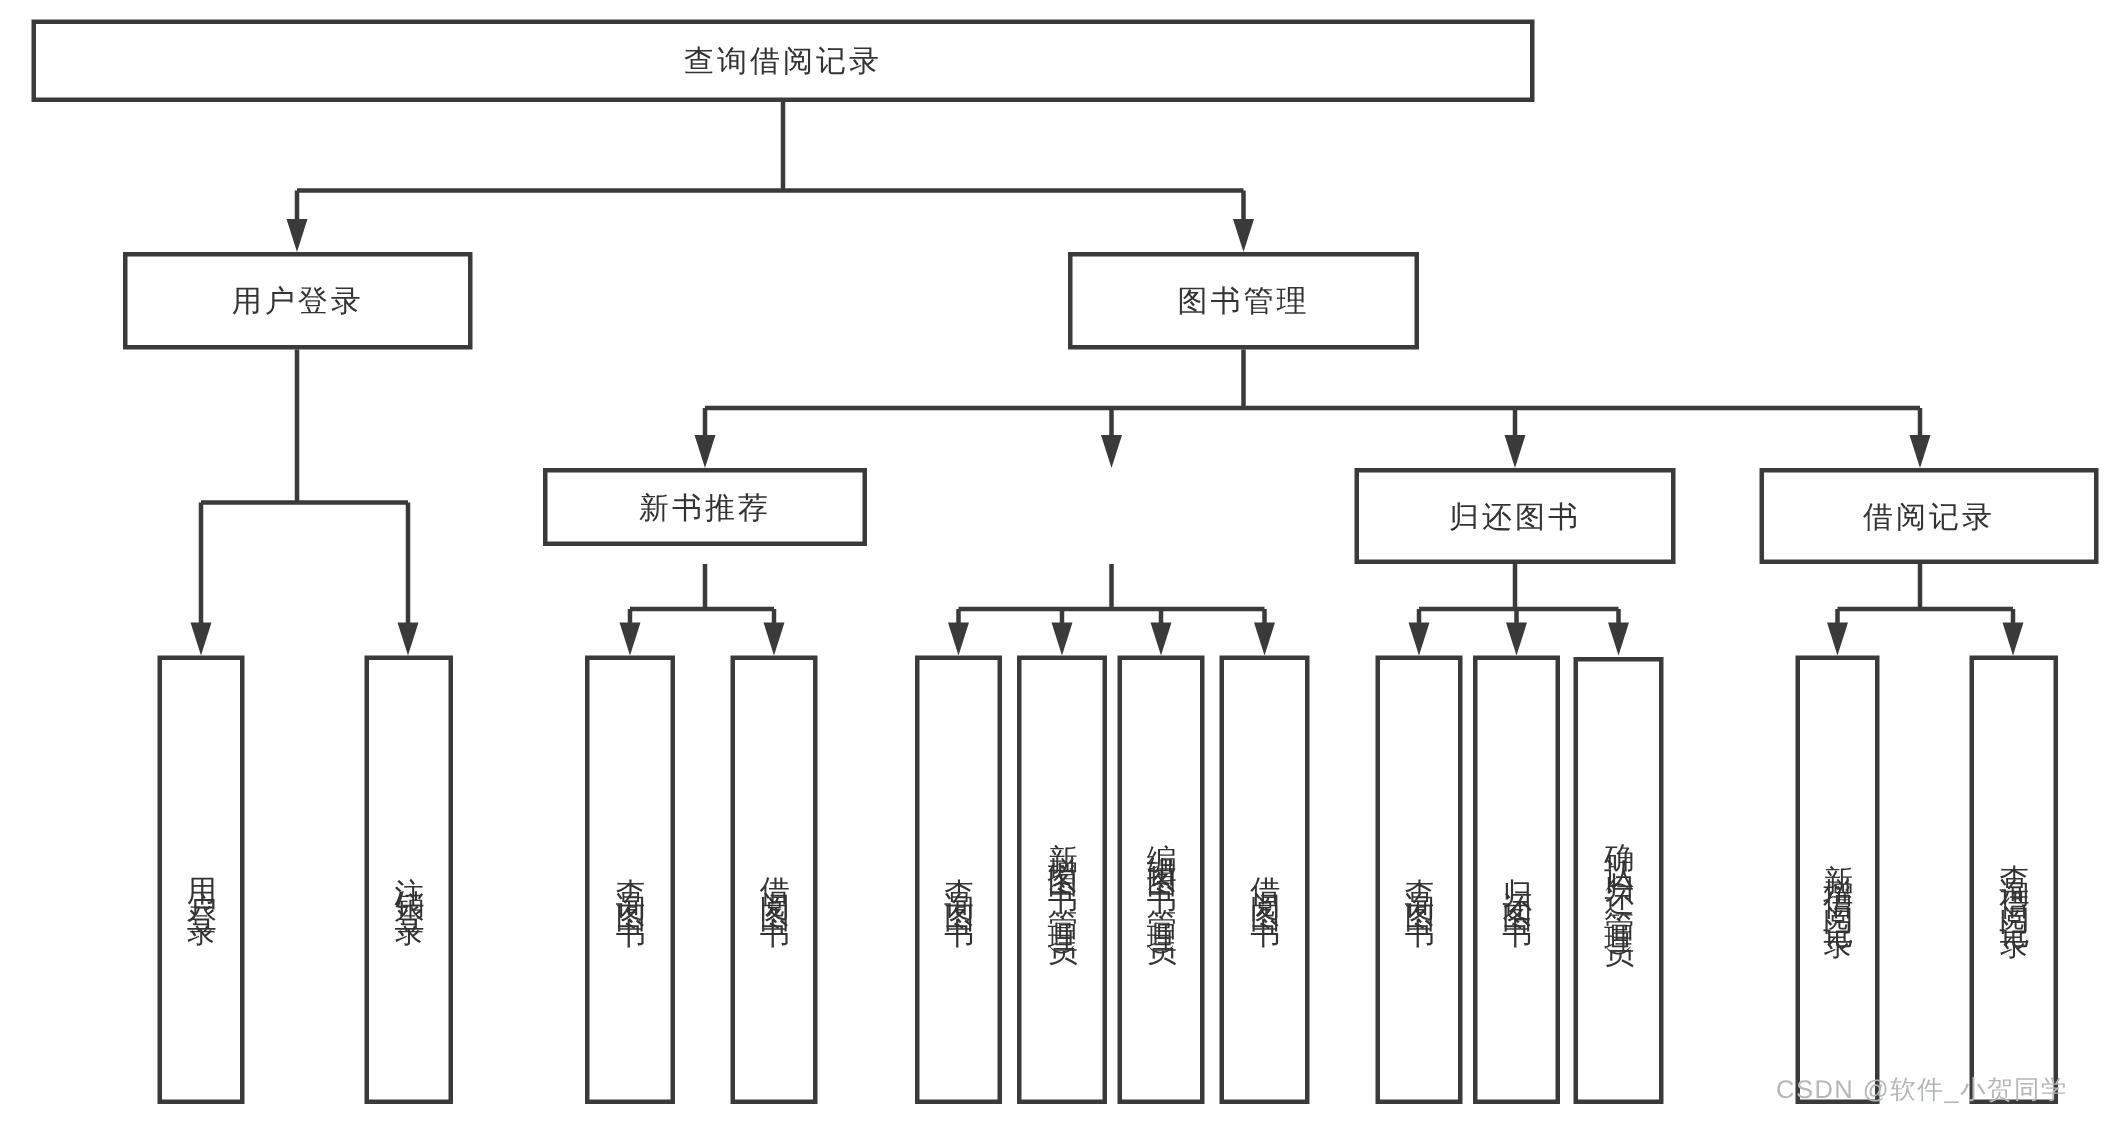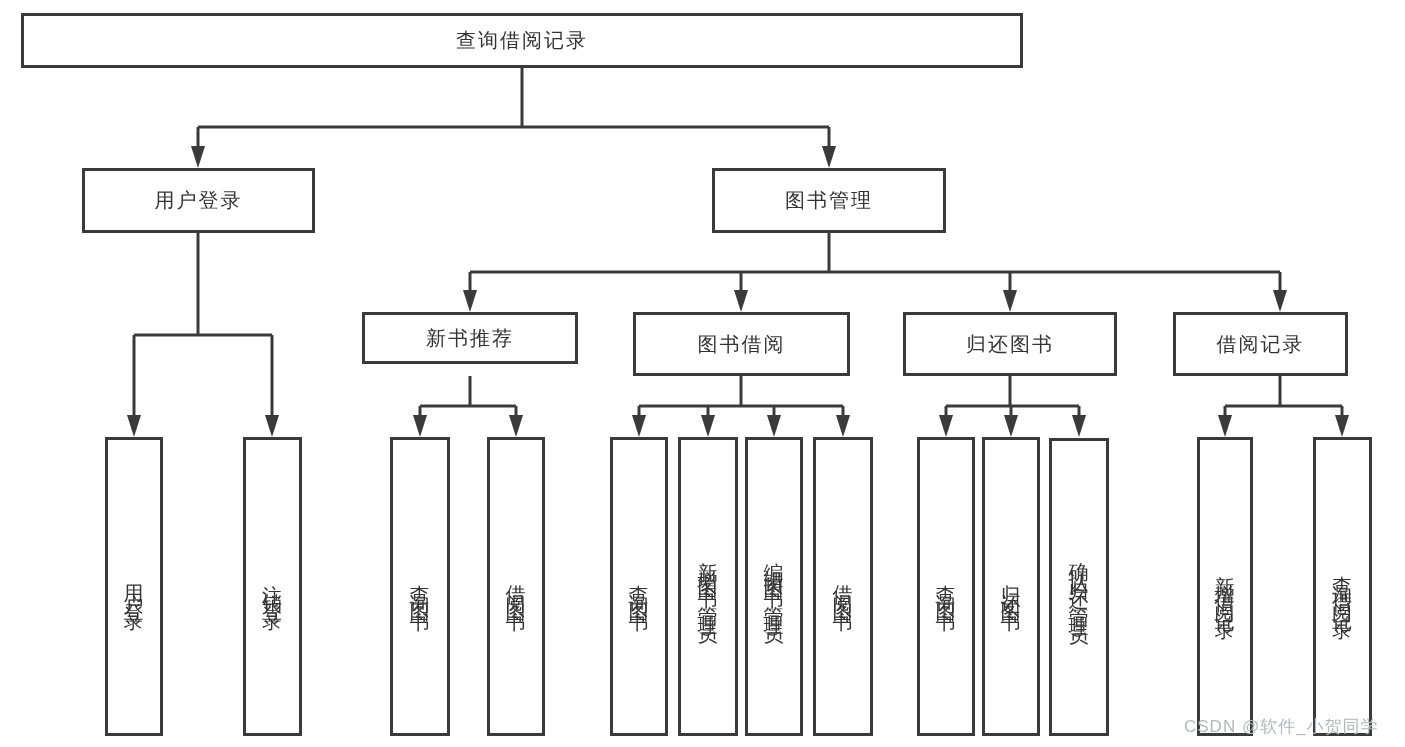--- a/index.html
+++ b/index.html
@@ -141,27 +141,24 @@
   <div class="node" style="left:82px;top:168px;width:233px;height:65px">
     <span class="lbl">用户登录</span>
   </div>
   <div class="node" style="left:712px;top:168px;width:234px;height:65px">
     <span class="lbl">图书管理</span>
   </div>
 
   <div class="node" style="left:362px;top:312px;width:216px;height:52px">
     <span class="lbl">新书推荐</span>
   </div>
-  <div class="node" style="left:633px;top:312px;width:217px;height:64px">
-    <span class="lbl">图书借阅</span>
-  </div>
   <div class="node" style="left:903px;top:312px;width:214px;height:64px">
     <span class="lbl">归还图书</span>
   </div>
-  <div class="node" style="left:1173px;top:312px;width:175px;height:64px">
+  <div class="node" style="left:1173px;top:312px;width:226px;height:64px">
     <span class="lbl">借阅记录</span>
   </div>
 
   <div class="node" style="left:105px;top:437px;width:58px;height:299px">
     <span class="vlbl">用户登录</span>
   </div>
   <div class="node" style="left:243px;top:437px;width:59px;height:299px">
     <span class="vlbl">注销登录</span>
   </div>
 

